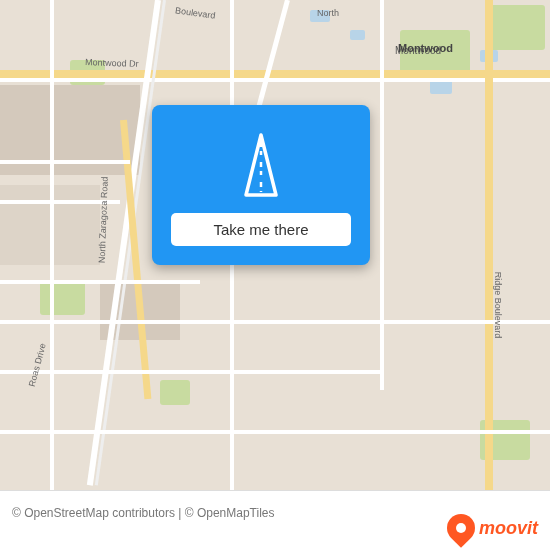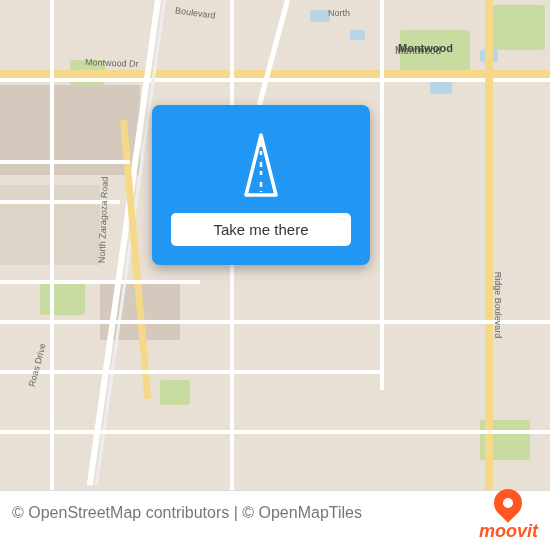--- a/index.html
+++ b/index.html
@@ -125,40 +125,39 @@
       height: 60px;
       background: white;
       display: flex;
       flex-direction: column;
       justify-content: center;
       padding: 4px 12px;
       border-top: 1px solid #ddd;
     }
 
     #copyright-text {
-      font-size: 16px;
+      font-size: 12px;
       color: #777;
       margin-bottom: 16px;
     }
 
     #location-name {
       font-size: 16px;
       font-weight: 600;
       color: #222;
     }
 
     
     #moovit-logo {
       position: absolute;
       bottom: 8px;
       right: 12px;
       display: flex;
       align-items: center;
       gap: 4px;
-      flex-direction: column;
     }
 
     .moovit-icon {
       width: 28px;
       height: 28px;
       background: #ff5722;
       border-radius: 50% 50% 50% 0;
       transform: rotate(-45deg);
       display: flex;
       align-items: center;
@@ -241,21 +240,21 @@
   <div class="road-h" style="top:320px;left:0;width:550px;"></div>
   <div class="road-h" style="top:370px;left:160;width:380px;"></div>
   <div class="road-h" style="top:430px;left:0;width:550px;"></div>
 
   <div class="road-v" style="top:0;left:230px;height:490px;"></div>
   <div class="road-v" style="top:100;left:380px;height:390px;"></div>
   <div class="road-v" style="top:0;left:50px;height:490px;"></div>
 
   <div class="map-label-road" style="top:8px;left:175px;transform:rotate(8deg);">Boulevard</div>
 
-  <div class="map-label-road" style="top:8px;left:328px;text-align:right;">North</div>
+  <div class="map-label-road" style="top:8px;left:317px;text-align:right;">North</div>
 
   <div class="map-label" style="top:45px;left:395px;">Montwood</div>
 
   <div class="map-label-road" style="top:58px;left:85px;transform:rotate(2deg);">Montwood Dr</div>
 
   <div class="map-label-road" style="top:215px;left:60px;transform:rotate(-88deg);font-size:9px;">North Zaragoza Road</div>
 
   <div class="map-label-road" style="top:360px;left:15px;transform:rotate(-75deg);font-size:9px;">Roas Drive</div>
 
   <div class="map-label-road" style="top:300px;left:465px;transform:rotate(90deg);font-size:9px;">Ridge Boulevard</div>

